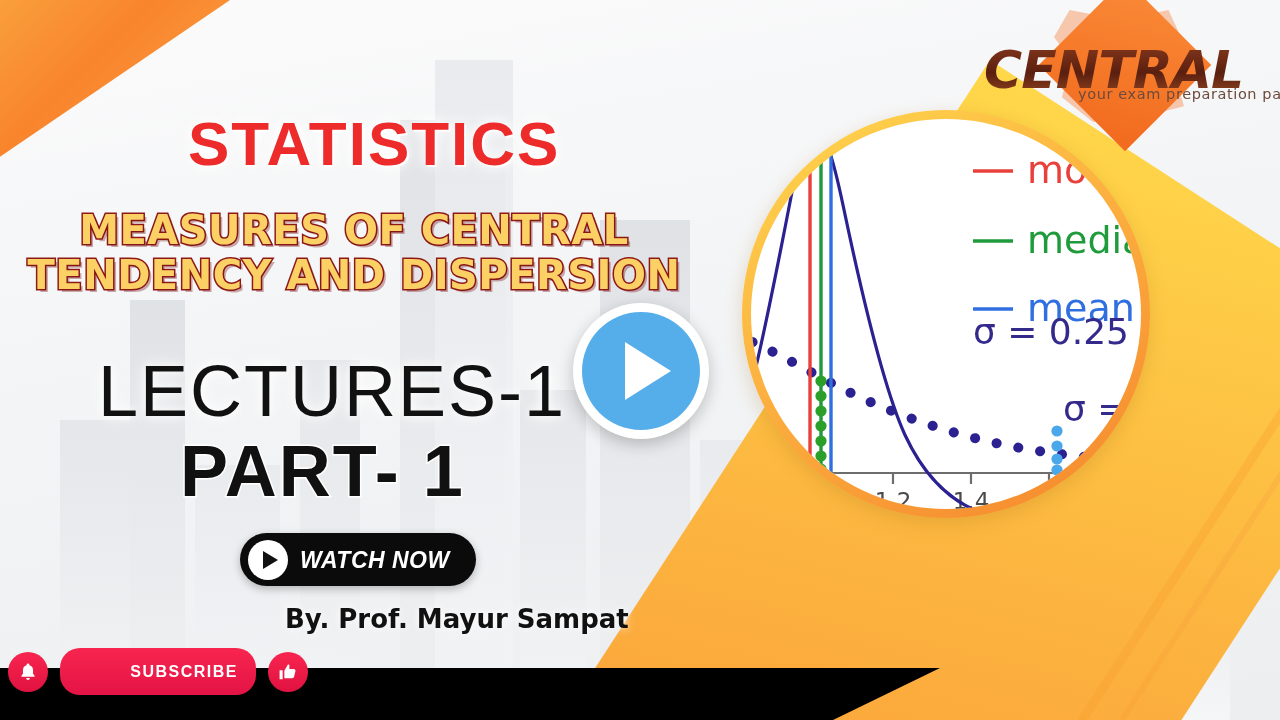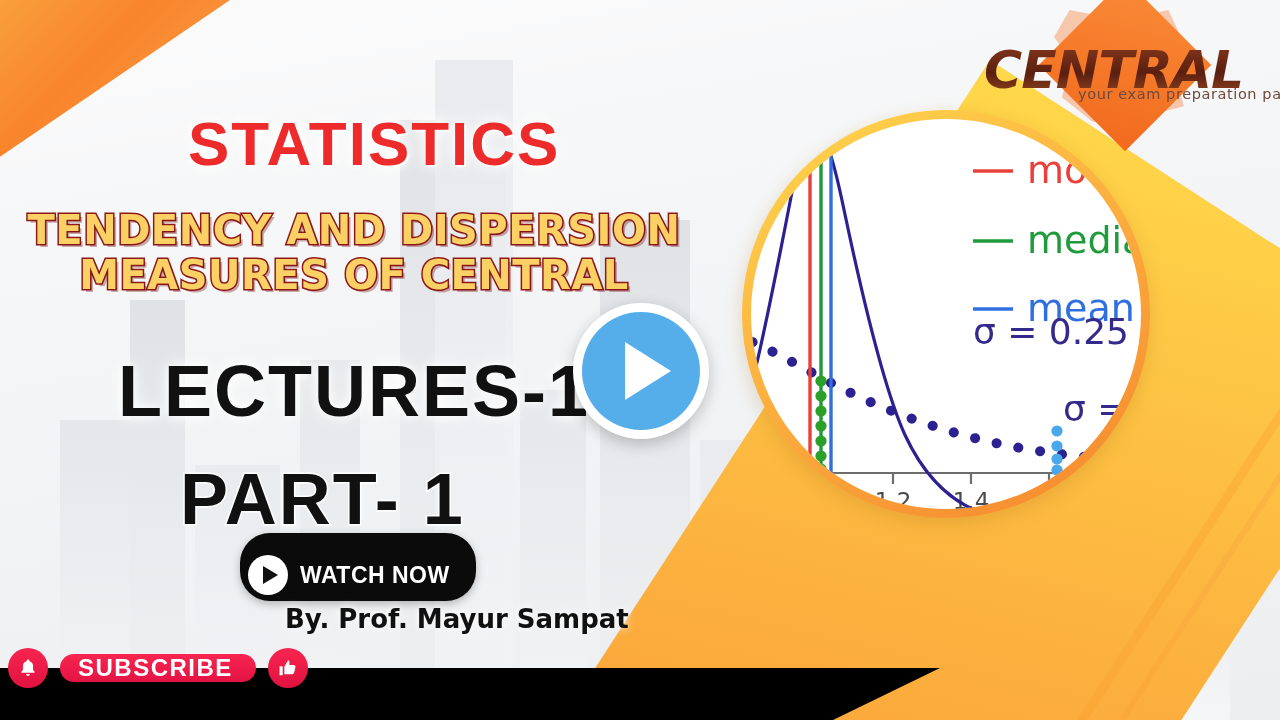--- a/index.html
+++ b/index.html
@@ -58,39 +58,38 @@
   .sub-line{
     font-size:40px;font-weight:bold;letter-spacing:.5px;line-height:1.12;
     color:#fbd065;
     -webkit-text-stroke:3px #8e1717;
     paint-order:stroke fill;
     text-shadow:3px 3px 0 rgba(120,18,18,.35);
     font-family:"DejaVu Sans", sans-serif;
   }
   .lect{
     position:absolute;left:98px;top:350px;
-    font-size:72px;font-weight:bold;letter-spacing:2px;color:#111;
+    font-size:72px;font-weight:normal;letter-spacing:2px;color:#111;
     text-shadow:0 0 10px #fff,0 0 18px #fff;
-    margin-left:20px;
   }
   .part{
     position:absolute;left:180px;top:430px;
     font-size:72px;font-weight:bold;letter-spacing:2px;
     color:#111;
     -webkit-text-stroke:3px #ffffff;
     paint-order:stroke fill;
-    margin-top:28px;
   }
 
   
   .watch{
     position:absolute;left:240px;top:533px;
     height:52px;display:flex;align-items:center;gap:12px;
-    background:#0b0b0b;border-radius:30px;padding:16px 26px 0 8px;
+    background:#0b0b0b;border-radius:30px;padding:1px 26px 0 8px;
     box-shadow:0 3px 8px rgba(0,0,0,.25);
+    font-style:italic;
   }
   .watch .wcirc{
     width:40px;height:40px;border-radius:50%;background:#fff;
     display:flex;align-items:center;justify-content:center;
   }
   .watch .wtri{
     width:0;height:0;border-left:15px solid #111;
     border-top:9px solid transparent;border-bottom:9px solid transparent;
     margin-left:4px;
   }
@@ -104,24 +103,24 @@
   }
 
   
   .subrow{position:absolute;left:8px;top:648px;display:flex;align-items:center;gap:12px;}
   .rcircle{
     width:40px;height:40px;border-radius:50%;
     background:linear-gradient(180deg,#f8254f,#e01240);
     display:flex;align-items:center;justify-content:center;
   }
   .subpill{
-    height:28px;min-width:160px;border-radius:20px;
+    height:47px;min-width:160px;border-radius:20px;
     background:linear-gradient(180deg,#f8254f,#e31345);
-    display:flex;align-items:center;justify-content:flex-start;
-    color:#fff;font-size:24px;font-weight:bold;letter-spacing:1.5px;
+    display:flex;align-items:center;justify-content:flex-end;
+    color:#fff;font-size:16px;font-weight:bold;letter-spacing:1.5px;
     padding:0 18px;
   }
 
   
   .chart-ring{
     position:absolute;left:742px;top:110px;width:408px;height:408px;
     border-radius:50%;
     background:linear-gradient(150deg,#ffd94e 0%,#fcb140 45%,#f5852c 100%);
     padding:9px;box-sizing:border-box;
     box-shadow:0 6px 18px rgba(160,110,20,.22);
@@ -261,22 +260,22 @@
 
         <text x="268" y="243" fill="#342a8c" font-family="DejaVu Sans, sans-serif" font-size="36">σ = 0.25</text>
         <text x="358" y="320" fill="#342a8c" font-family="DejaVu Sans, sans-serif" font-size="36">σ = 1</text>
       </svg>
     </div>
   </div>
 
   <div class="title-main">STATISTICS</div>
 
   <div class="sub-wrap">
+    <div class="sub-line">MEASURES OF CENTRAL</div>
     <div class="sub-line">TENDENCY AND DISPERSION</div>
-    <div class="sub-line">MEASURES OF CENTRAL</div>
   </div>
 
   <div class="lect">LECTURES-1</div>
   <div class="part">PART- 1</div>
 
   <div class="watch">
     <span class="wcirc">
         <span class="wtri"></span>
       </span>
     <span class="wlbl">WATCH NOW</span>

